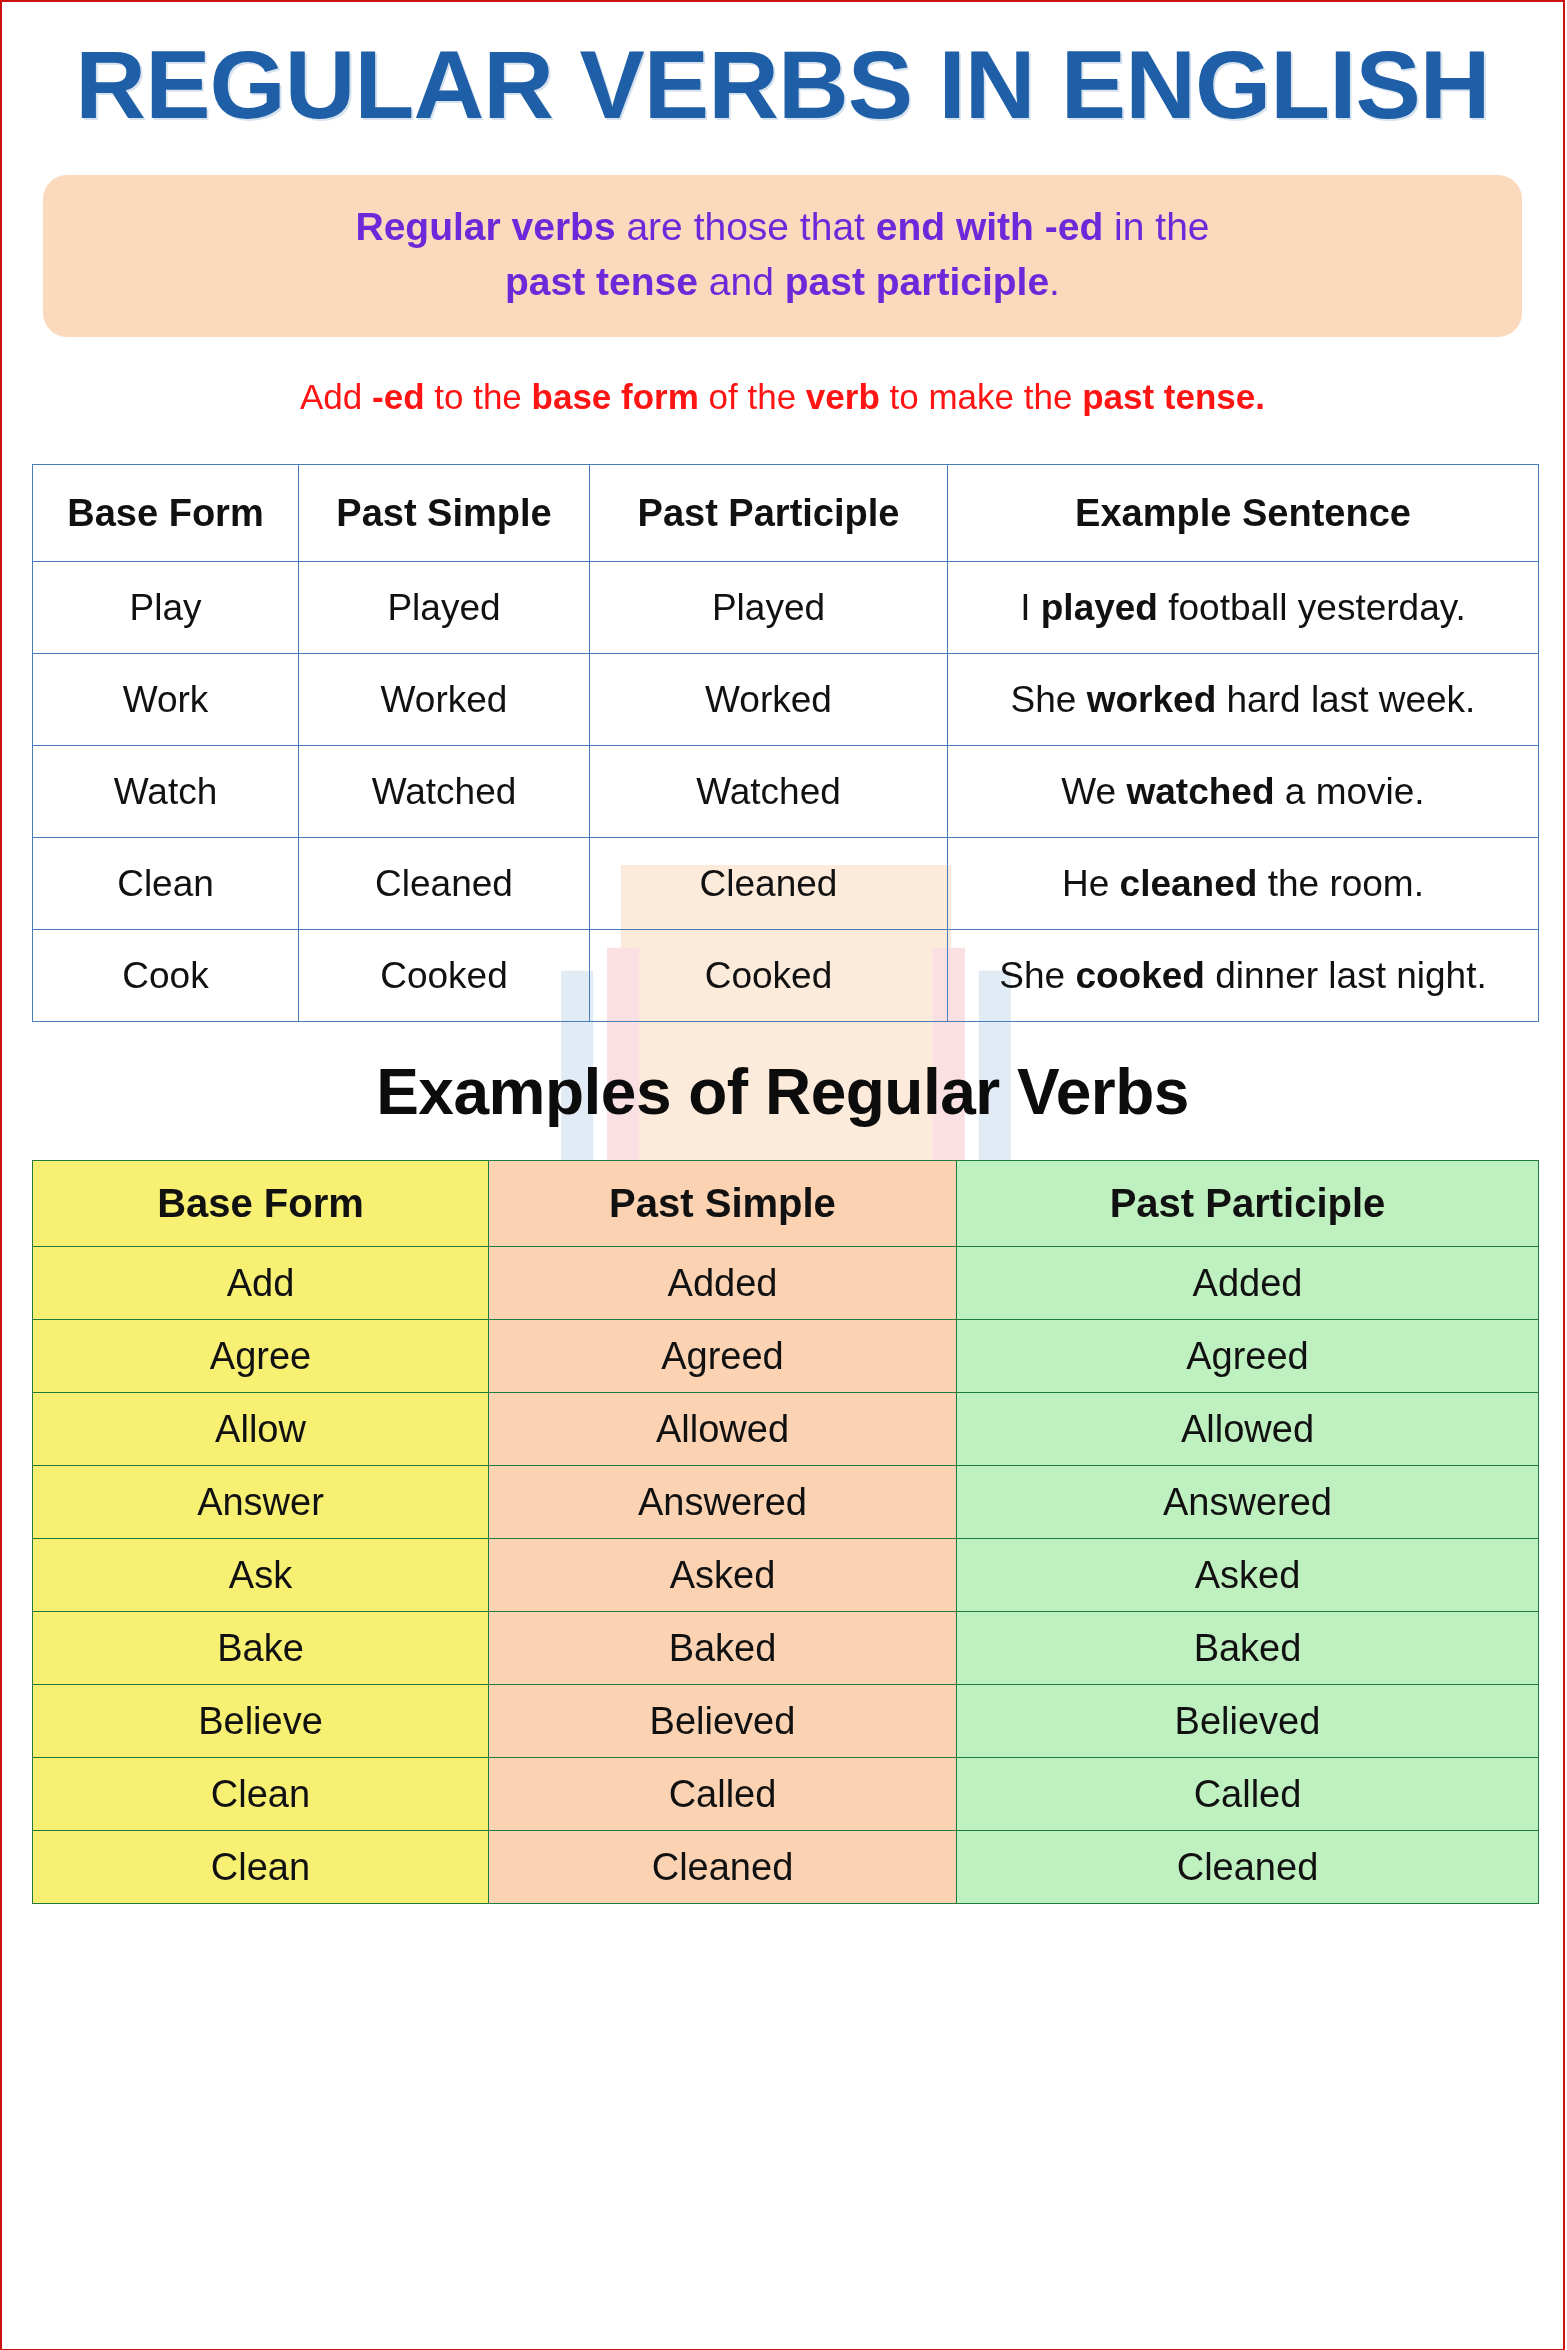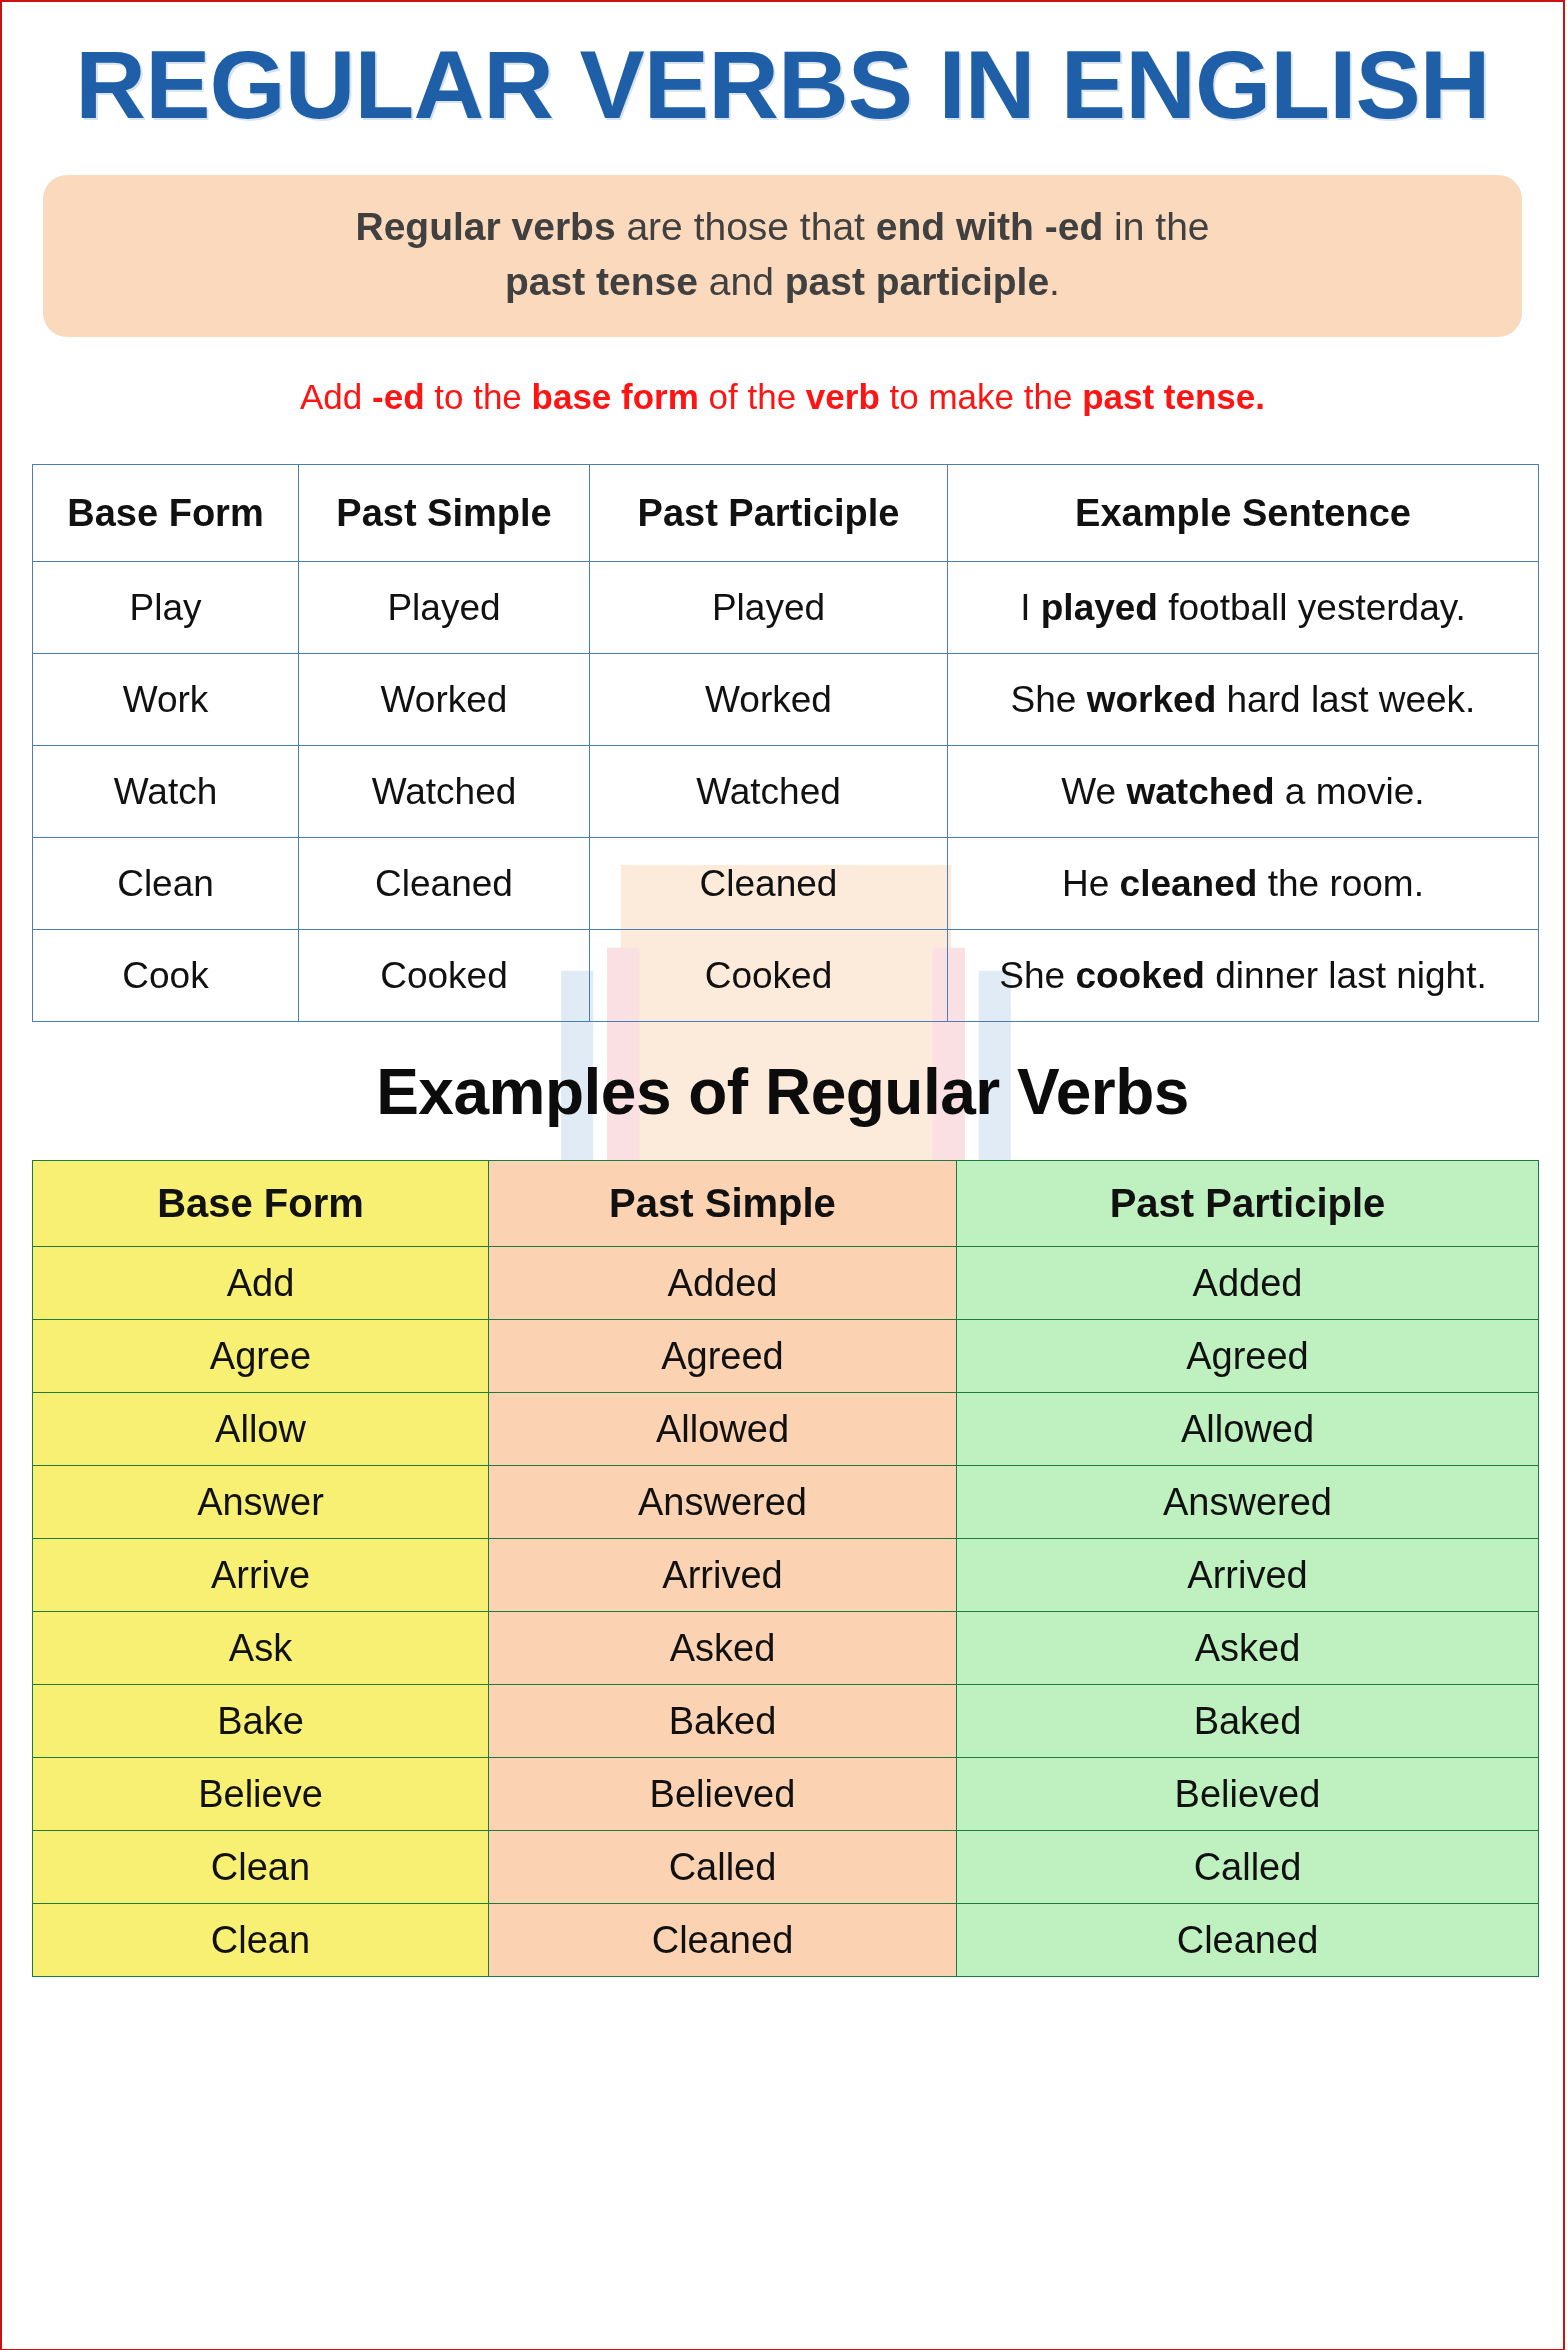--- a/index.html
+++ b/index.html
@@ -60,21 +60,21 @@
   }
 
   .banner {
     margin: 42px 41px 0 41px;
     background: #FBD9BD;
     border-radius: 24px;
     padding: 24px 37px 27.5px 37px;
     text-align: center;
     font-size: 39px;
     line-height: 1.42;
-    color: #404040;
+    color: #6d28d9;
   }
   .banner b { font-weight: 700; }
 
   .rule-line {
     margin-top: 39px;
     text-align: center;
     color: #FF1414;
     font-size: 35px;
     line-height: 1.2;
     font-weight: 500;
@@ -245,25 +245,20 @@
               <td class="col-a">Allow</td>
               <td class="col-b">Allowed</td>
               <td class="col-c">Allowed</td>
             </tr>
             <tr>
               <td class="col-a">Answer</td>
               <td class="col-b">Answered</td>
               <td class="col-c">Answered</td>
             </tr>
             <tr>
-              <td class="col-a">Arrive</td>
-              <td class="col-b">Arrived</td>
-              <td class="col-c">Arrived</td>
-            </tr>
-            <tr>
               <td class="col-a">Ask</td>
               <td class="col-b">Asked</td>
               <td class="col-c">Asked</td>
             </tr>
             <tr>
               <td class="col-a">Bake</td>
               <td class="col-b">Baked</td>
               <td class="col-c">Baked</td>
             </tr>
             <tr>

